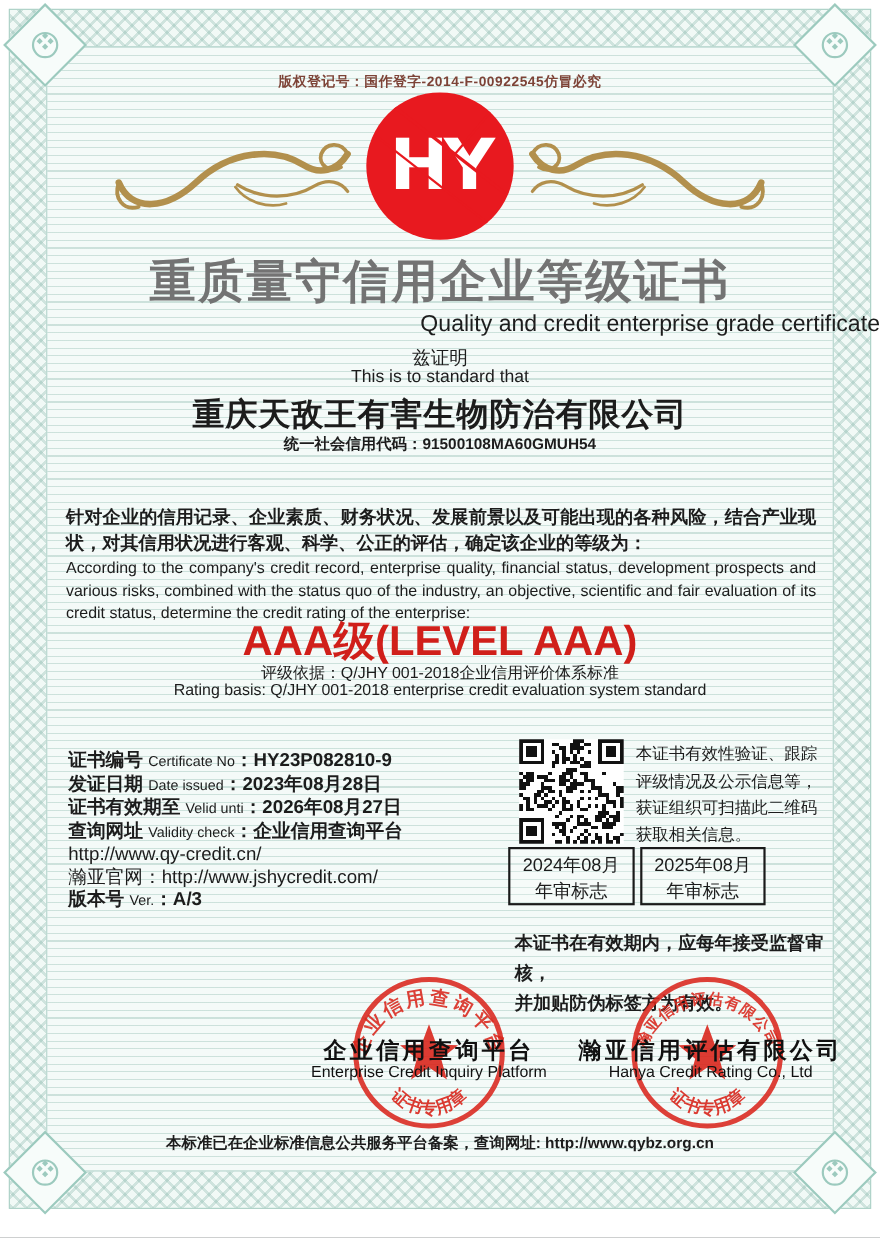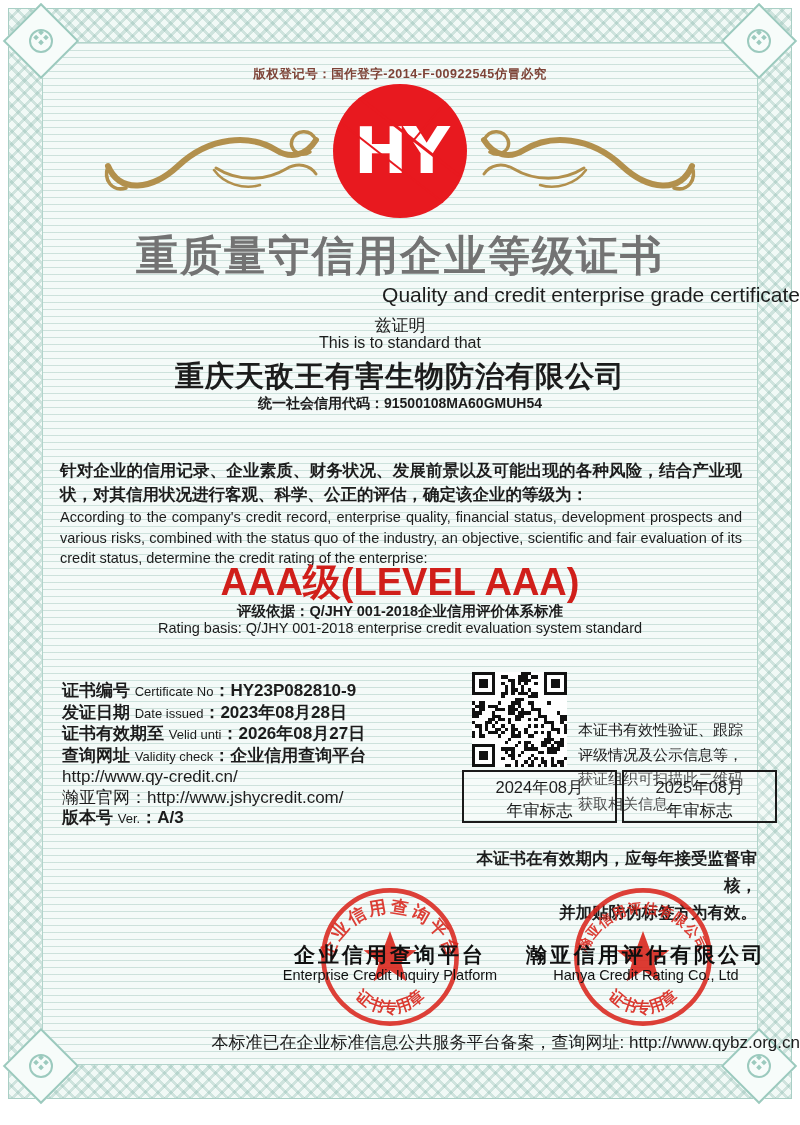--- a/index.html
+++ b/index.html
@@ -52,48 +52,48 @@
   .company { left:0; right:0; top:357px; text-align:center; font-size:29px; font-weight:800; letter-spacing:1px; }
   .code-line { left:0; right:0; top:395px; text-align:center; font-size:14px; font-weight:600; }
   .addr-line { left:0; right:0; top:416px; text-align:center; font-size:17px; font-weight:600; }
 
   .body-cn { left:60px; width:682px; top:458px; font-size:16.5px; font-weight:600; line-height:24px;
     text-align:justify; }
   .body-en { left:60px; width:682px; top:507px; font-size:14.5px; line-height:20.5px; text-align:justify; }
 
   .grade { left:0; right:0; top:557px; text-align:center; font-size:38px; font-weight:800; color:#d01f1a;
     font-family:"Liberation Sans","DejaVu Sans",sans-serif; }
-  .basis-cn { left:0; right:0; top:602px; text-align:center; font-size:14.5px; font-weight:700; }
+  .basis-cn { left:0; right:0; top:602px; text-align:center; font-size:14.5px; font-weight:400; }
   .basis-en { left:0; right:0; top:620px; text-align:center; font-size:14.5px; }
 
   .details { left:62px; top:681px; width:390px; font-size:17px; line-height:20.5px; font-weight:600; }
   .details .en { font-size:13px; font-weight:400; }
   .details .plain { font-weight:400; }
 
   .qr { left:472px; top:672px; width:95px; height:95px; }
   .qr svg { width:100%; height:100%; }
-  .qr-note { left:578px; top:674px; width:170px; font-size:15px; font-weight:500; line-height:24.5px;margin-top:44px; }
-
-  .year-boxes { left:462px; top:770px; width:315px; display:flex; gap:5px; }
+  .qr-note { left:578px; top:674px; width:170px; font-size:15px; font-weight:500; line-height:24.5px; }
+
+  .year-boxes { left:462px; top:770px; width:234px; display:flex; gap:5px; }
   .ybox { flex:1; height:53px; border:2px solid #1a1a1a; text-align:center; padding-top:4px;
     font-size:16.5px; font-weight:500; line-height:23px; background:rgba(255,255,255,.2); }
-  .supervision { left:457px; top:845px; width:300px; font-size:16.5px; font-weight:600; line-height:27px;
-    text-align:right; }
+  .supervision { left:468px; top:845px; width:300px; font-size:16.5px; font-weight:600; line-height:27px;
+    text-align:left; }
 
   .stamp { width:148px; height:148px; z-index:4; }
   .stamp-l { left:316px; top:883px; } .stamp-r { left:569px; top:883px; }
   .seal-label { text-align:center; z-index:5; }
   .lbl-cn { font-size:21px; font-weight:700; letter-spacing:3px; color:#101010; }
   .lbl-en { font-size:14.5px; font-weight:500; color:#101010; }
   .plat-cn { left:255px; top:941px; width:270px; }
   .plat-en { left:255px; top:967px; width:270px; }
   .agcy-cn { left:510px; top:941px; width:272px; }
   .agcy-en { left:510px; top:967px; width:272px; }
 
-  .footer-line { left:0; right:0; top:1031px; text-align:right; font-size:17px; font-weight:400; }
+  .footer-line { left:0; right:0; top:1031px; text-align:center; font-size:14px; font-weight:700; }
 </style>
 </head>
 <body>
 
 <div class="cert">
   <div class="band"></div>
   <div class="inner"></div>
   <div class="corner c-tl"></div>
   <div class="corner c-tr"></div>
   <div class="corner c-bl"></div>

